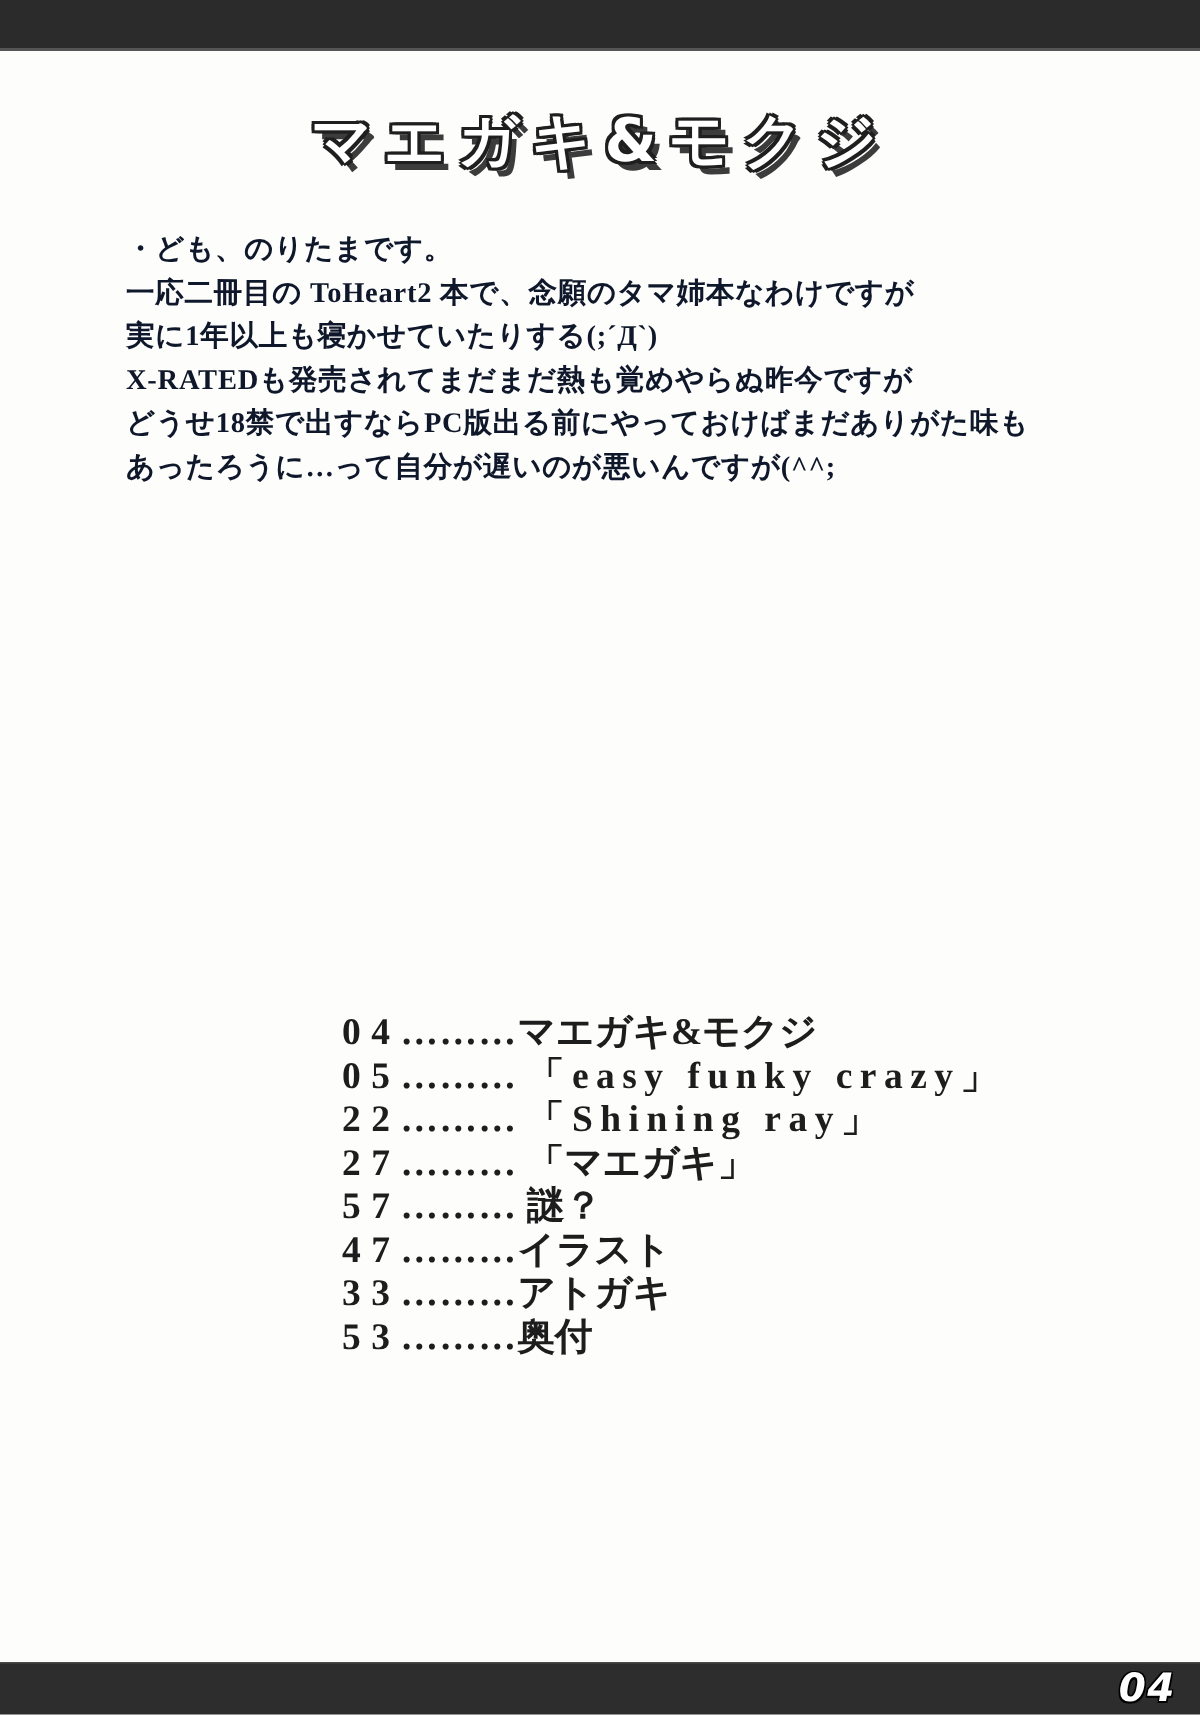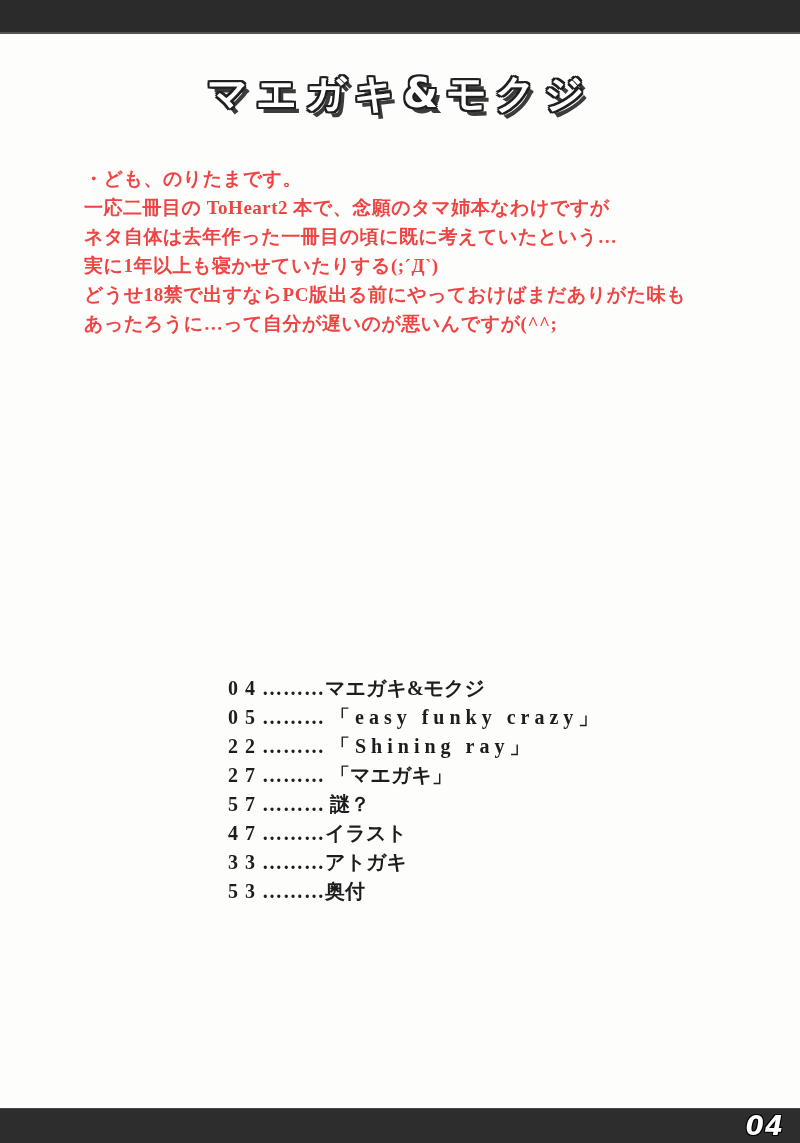--- a/index.html
+++ b/index.html
@@ -40,32 +40,32 @@
     letter-spacing: 8px;
     color: #ffffff;
     text-shadow:
       -2px -2px 0 #1f1f1f, 2px -2px 0 #1f1f1f,
       -2px 2px 0 #1f1f1f, 2px 2px 0 #1f1f1f,
       -2px 0 0 #1f1f1f, 2px 0 0 #1f1f1f,
       0 -2px 0 #1f1f1f, 0 2px 0 #1f1f1f,
       5px 6px 0 #3c3c3c;
   }
   .foreword {
-    position: absolute; left: 84px; top: 164px;
+    position: absolute; left: 84px; top: 152px;
     width: 640px;
     font-size: 19px;
     font-weight: bold;
-    color: #ef4444;
+    color: #0f172a;
     line-height: 29px;
     letter-spacing: 0.5px;
   }
   .foreword .para2 { margin-top: 26px; }
   .toc {
     position: absolute; left: 228px; top: 674px;
-    font-size: 20px;
+    font-size: 25px;
     font-weight: bold;
     color: #1d1d1d;
     line-height: 29px;
   }
   .toc-row { white-space: nowrap; }
   .toc-page { letter-spacing: 7px; }
   .toc-leader { letter-spacing: 1px; }
   .latin-wide .toc-label { letter-spacing: 5px; margin-top: 20px; }
 </style>
 </head>
@@ -73,22 +73,22 @@
 
 <div>
 
   <div class="band-top"></div>
 
   <div class="title">マエガキ&amp;モクジ</div>
 
   <div class="foreword">
     <div>・ども、のりたまです。</div>
     <div>一応二冊目の ToHeart2 本で、念願のタマ姉本なわけですが</div>
-    <div>ネタ自体は去年作った一冊目の頃に既に考えていたという…</div>
     <div>実に1年以上も寝かせていたりする(;´Д`)</div>
+    <div>X-RATEDも発売されてまだまだ熱も覚めやらぬ昨今ですが</div>
     <div>どうせ18禁で出すならPC版出る前にやっておけばまだありがた味も</div>
     <div>あったろうに…って自分が遅いのが悪いんですが(^^;</div>
   </div>
 
   <div class="toc">
     <div class="toc-row">
       <span class="toc-page">04</span><span class="toc-leader">………</span><span class="toc-label">マエガキ&amp;モクジ</span>
     </div>
     <div class="toc-row latin-wide">
       <span class="toc-page">05</span><span class="toc-leader">………</span> <span class="toc-label">「easy funky crazy」</span>

